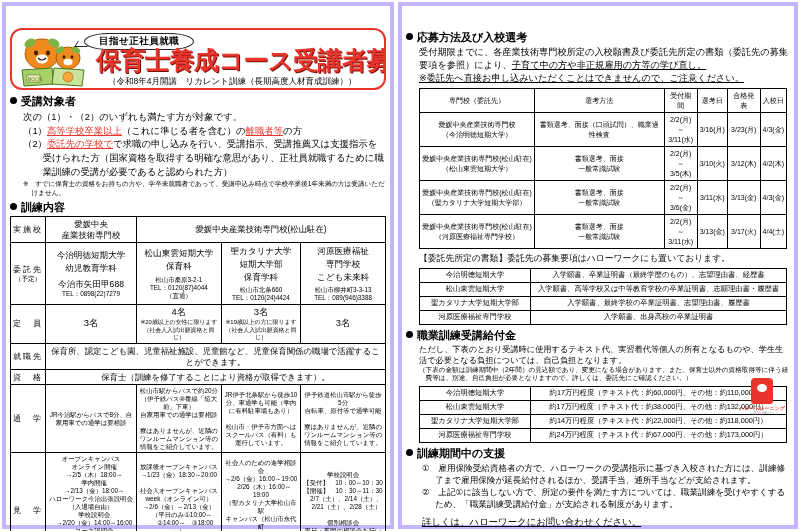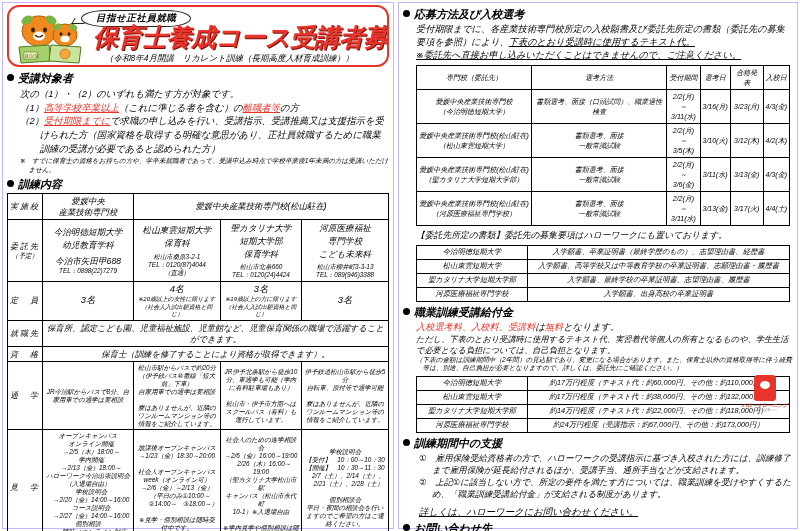--- a/index.html
+++ b/index.html
@@ -3,21 +3,21 @@
 <meta charset="utf-8">
 <style>
   html,body{margin:0;padding:0;background:#ffffff;}
   body{
     width:800px;height:531px;overflow:hidden;
     font-family:"Liberation Sans","DejaVu Sans",sans-serif;
     color:#000;
   }
   .page{position:relative;width:800px;height:531px;box-sizing:border-box;background:#fff;
         display:flex;gap:0;}
-  .col{box-sizing:border-box;border:1px solid #c4b5fd;margin:2px;padding:1px 4px;font-style:italic;}
+  .col{box-sizing:border-box;border:4px solid #c4b5fd;margin:2px;padding:21px 4px;}
   .col-left{width:392px;}
   .col-right{width:400px;}
 
   
   .banner{position:relative;border:2px solid #e8342a;border-radius:12px;height:62px;margin:1px 0 4px 0;
           box-sizing:border-box;overflow:hidden;}
   .mascot{position:absolute;left:4px;top:4px;width:78px;height:54px;}
   .bubble{position:absolute;left:72px;top:3px;border:1px solid #222;border-radius:40px/14px;
           padding:1px 14px;font-size:9.5px;font-weight:bold;letter-spacing:.5px;background:#fff;}
   .bubble:after{content:"";position:absolute;left:-9px;top:7px;width:12px;height:5px;
@@ -102,21 +102,21 @@
     <div class="sec">
       <span class="bullet"></span>
       <span class="sec-title">受講対象者</span>
     </div>
     <div class="body-indent">
       <div>次の（1）・（2）のいずれも満たす方が対象です。</div>
       <div class="hang">
         <span>（1）</span><span class="ru">高等学校卒業以上</span><span>（これに準じる者を含む）の</span><span class="ru">離職者等</span><span>の方</span>
       </div>
       <div class="hang">
-        <span>（2）</span><span class="ru">受付期限までに</span><span>で求職の申し込みを行い、受講指示、受講推薦又は支援指示を受けられた方（国家資格を取得する明確な意思があり、正社員就職するために職業訓練の受講が必要であると認められた方）</span>
+        <span>（2）</span><span class="ru">委託先の学校で</span><span>で求職の申し込みを行い、受講指示、受講推薦又は支援指示を受けられた方（国家資格を取得する明確な意思があり、正社員就職するために職業訓練の受講が必要であると認められた方）</span>
       </div>
       <div class="tiny hang" style="padding-left:1.3em;text-indent:-1.3em;margin-top:2px;">※　すでに保育士の資格をお持ちの方や、学卒未就職者であって、受講申込み時点で学校卒業後1年未満の方は受講いただけません。</div>
     </div>
 
     <div class="sec">
       <span class="bullet"></span>
       <span class="sec-title">訓練内容</span>
     </div>
 
     <table class="bx">
@@ -249,21 +249,21 @@
 
   </div>
 
   <div class="col col-right" style="position:relative;">
 
     <div class="sec">
       <span class="bullet"></span>
       <span class="sec-title">応募方法及び入校選考</span>
     </div>
     <div class="r-sub">
-      <span class="ind" style="display:inline;">受付期限までに、各産業技術専門校所定の入校願書及び委託先所定の書類（委託先の募集要項を参照）により、</span><span class="u">下表のとおり受講時に使用するテキスト代。</span>
+      <span class="ind" style="display:inline;">受付期限までに、各産業技術専門校所定の入校願書及び委託先所定の書類（委託先の募集要項を参照）により、</span><span class="u">子育て中の方や非正規雇用の方等の学び直し。</span>
       <div class="u">※委託先へ直接お申し込みいただくことはできませんので、ご注意ください。</div>
     </div>
 
     <table class="bx r-tbl">
       <tbody>
           <tr>
         <td>専門校（委託先）</td>
         <td>選考方法</td>
         <td>受付期間</td>
         <td>選考日</td>
@@ -337,44 +337,41 @@
         <td class="lft">入学願書、出身高校の卒業証明書</td>
       </tr>
     </tbody>
       </table>
 
     <div class="sec">
       <span class="bullet"></span>
       <span class="sec-title">職業訓練受講給付金</span>
     </div>
     <div class="r-sub">
-      <div>
-        <span class="red">入校選考料、入校料、受講料</span><span>は</span><span class="red">無料</span><span>となります。</span>
-      </div>
       <div style="font-size:8.2px;line-height:1.35;">ただし、下表のとおり受講時に使用するテキスト代、実習着代等個人の所有となるものや、学生生活で必要となる負担については、自己負担となります。</div>
       <div class="tiny hang" style="padding-left:1em;text-indent:-1em;">（下表の金額は訓練期間中（2年間）の見込額であり、変更になる場合があります。また、保育士以外の資格取得等に伴う経費等は、別途、自己負担が必要となりますので、詳しくは、委託先にご確認ください。）</div>
     </div>
 
     <table class="bx r-tbl fee-tbl">
       <tbody>
           <tr>
         <td style="width:106px;">今治明徳短期大学</td>
         <td class="lft">約17万円程度（テキスト代：約60,000円、その他：約110,000円）</td>
       </tr>
       <tr>
         <td>松山東雲短期大学</td>
         <td class="lft">約17万円程度（テキスト代：約38,000円、その他：約132,000円）</td>
       </tr>
       <tr>
         <td>聖カタリナ大学短期大学部</td>
         <td class="lft">約14万円程度（テキスト代：約22,000円、その他：約118,000円）</td>
       </tr>
       <tr>
         <td>河原医療福祉専門学校</td>
-        <td class="lft">約24万円程度（受講指示：約67,000円、その他：約173,000円）</td>
+        <td class="lft">約24万円程度（テキスト代：約67,000円、その他：約173,000円）</td>
       </tr>
     </tbody>
       </table>
 
     <div class="sec">
       <span class="bullet"></span>
       <span class="sec-title">訓練期間中の支援</span>
     </div>
     <div class="r-sub" style="font-size:8.6px;line-height:1.4;margin-left:16px;">
       <div class="hang" style="padding-left:1.5em;text-indent:-1.5em;">①　雇用保険受給資格者の方で、ハローワークの受講指示に基づき入校された方には、訓練修了まで雇用保険が延長給付されるほか、受講手当、通所手当などが支給されます。</div>

